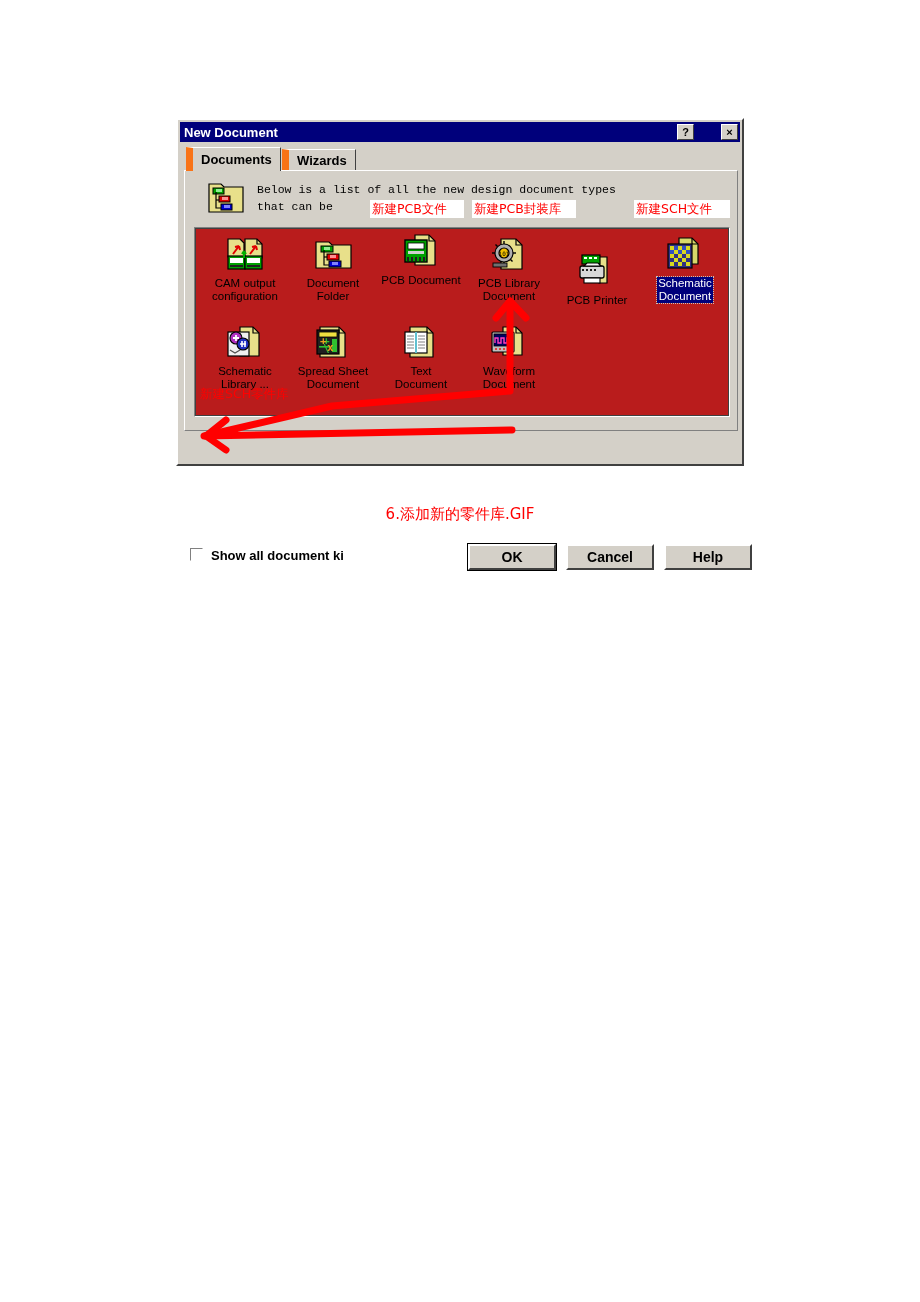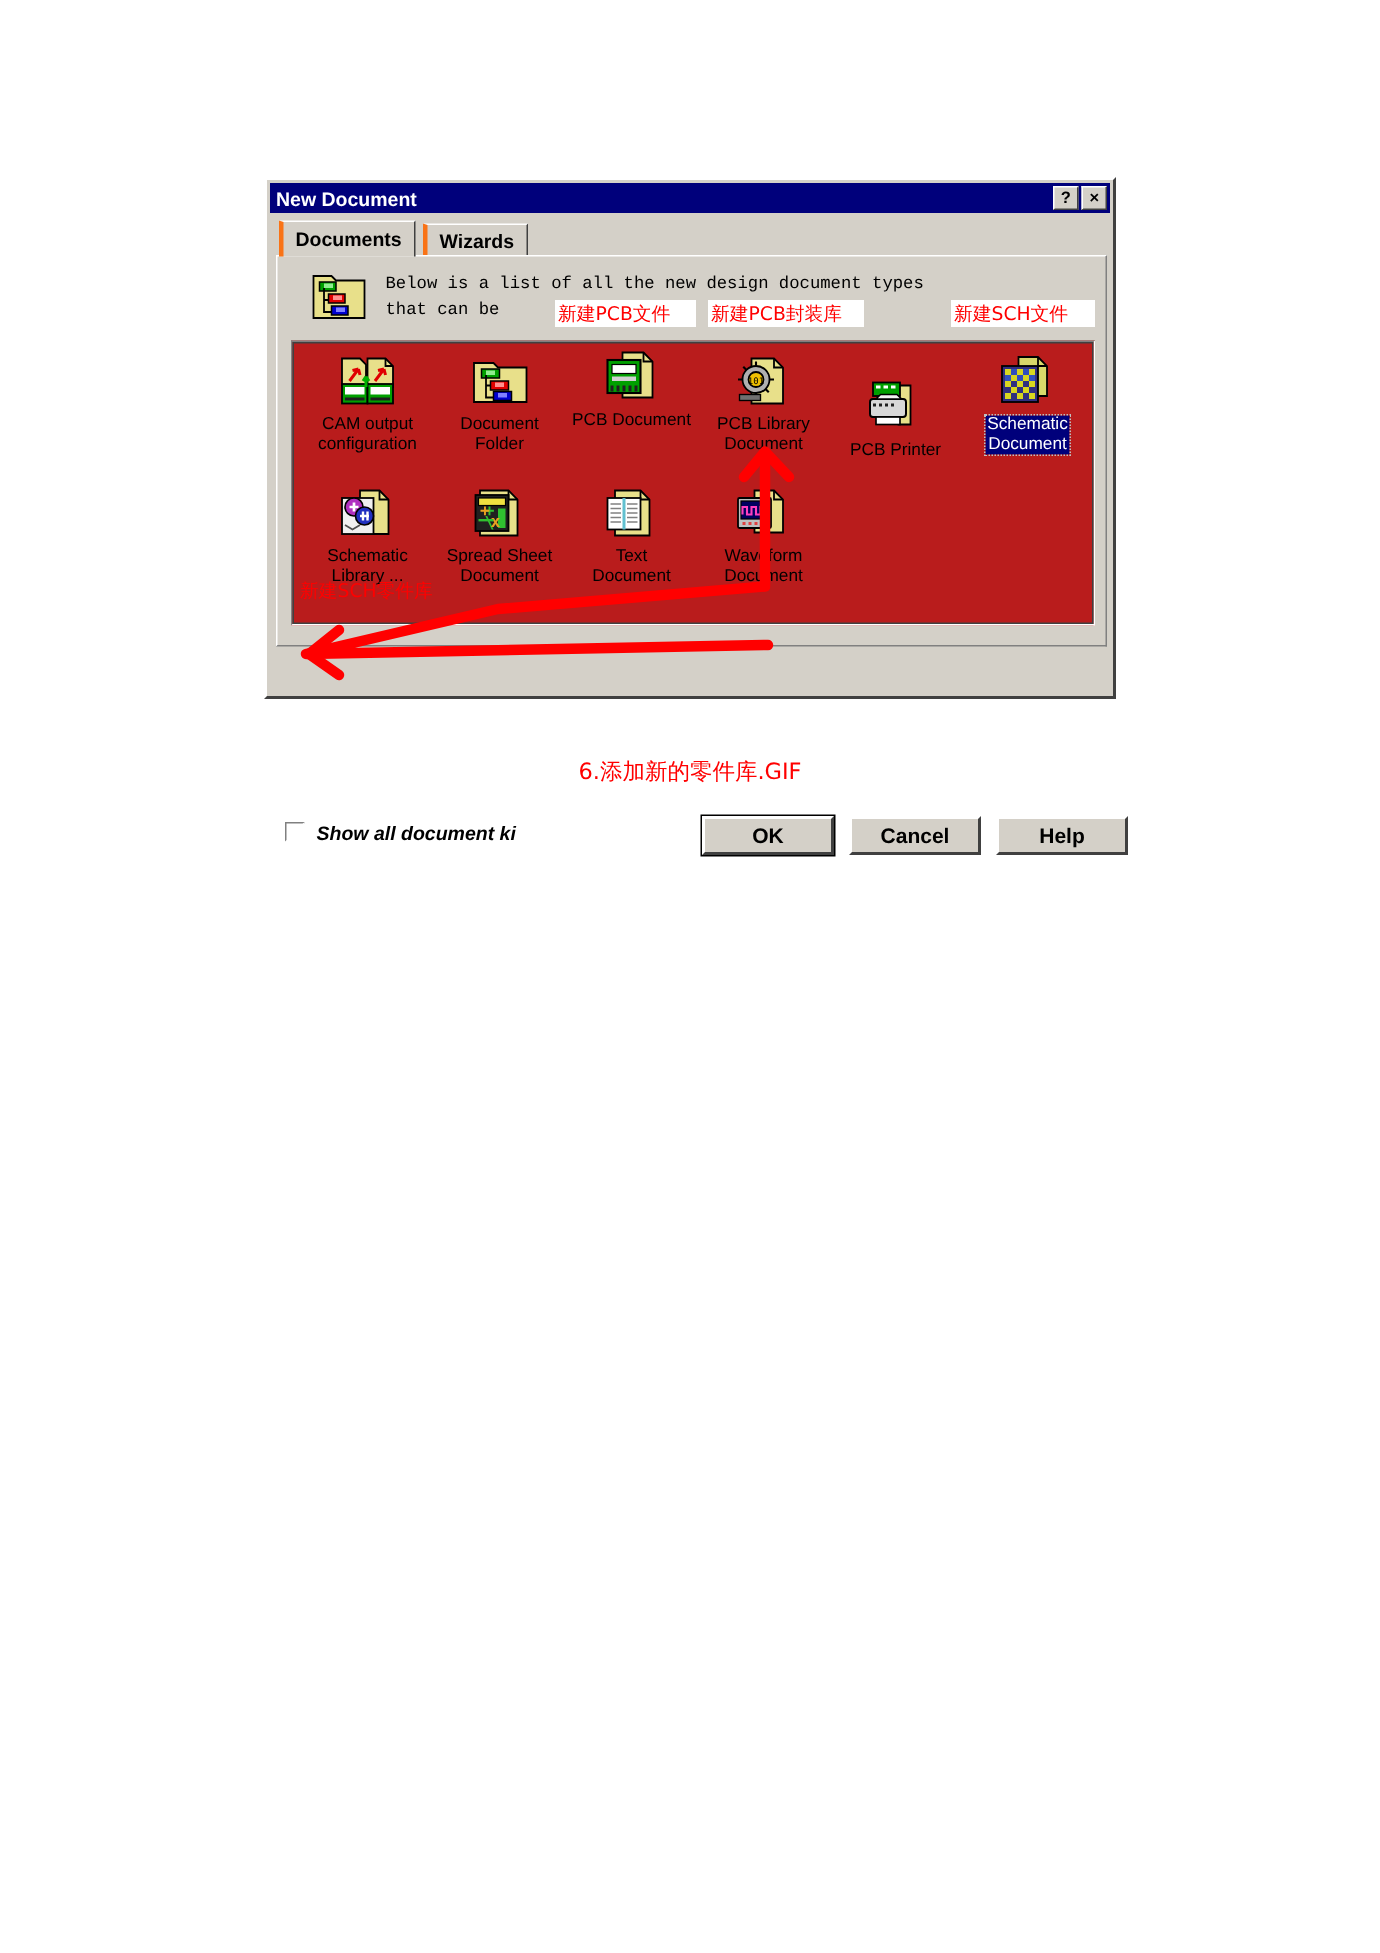--- a/index.html
+++ b/index.html
@@ -34,20 +34,21 @@
     position: absolute;
     left: 2px;
     top: 2px;
     right: 2px;
     height: 20px;
     background: #00007b;
     display: flex;
     align-items: center;
     padding: 0 2px 0 4px;
     box-sizing: border-box;
+    gap: 25px;
   }
   #title-bar-text {
     color: #ffffff;
     font-size: 13px;
     font-weight: bold;
     font-family: "Liberation Sans", sans-serif;
     letter-spacing: 0px;
     flex: 1;
     white-space: nowrap;
   }
@@ -78,21 +79,21 @@
     top: 29px;
     width: 548px;
     height: 22px;
   }
   .tab {
     position: absolute;
     top: 0;
     height: 22px;
     background: #d4d0c8;
     border-top: 1px solid #ffffff;
-    border-left: 3px solid #f97316;
+    border-left: 7px solid #f97316;
     border-right: 1px solid #404040;
     display: flex;
     align-items: center;
     justify-content: center;
     font-size: 13px;
     font-weight: bold;
     color: #000000;
     box-sizing: border-box;
     padding: 4px 8px;
     white-space: nowrap;
@@ -198,21 +199,20 @@
     height: 30px;
   }
   #checkbox-wrap {
     position: absolute;
     left: 6px;
     top: 4px;
     display: flex;
     align-items: flex-start;
     width: 250px;
     overflow: hidden;
-    font-style: italic;
   }
   #checkbox-box {
     width: 13px;
     height: 13px;
     background: #ffffff;
     border-top: 1px solid #808080;
     border-left: 1px solid #808080;
     border-right: 1px solid #ffffff;
     border-bottom: 1px solid #ffffff;
     box-sizing: border-box;

